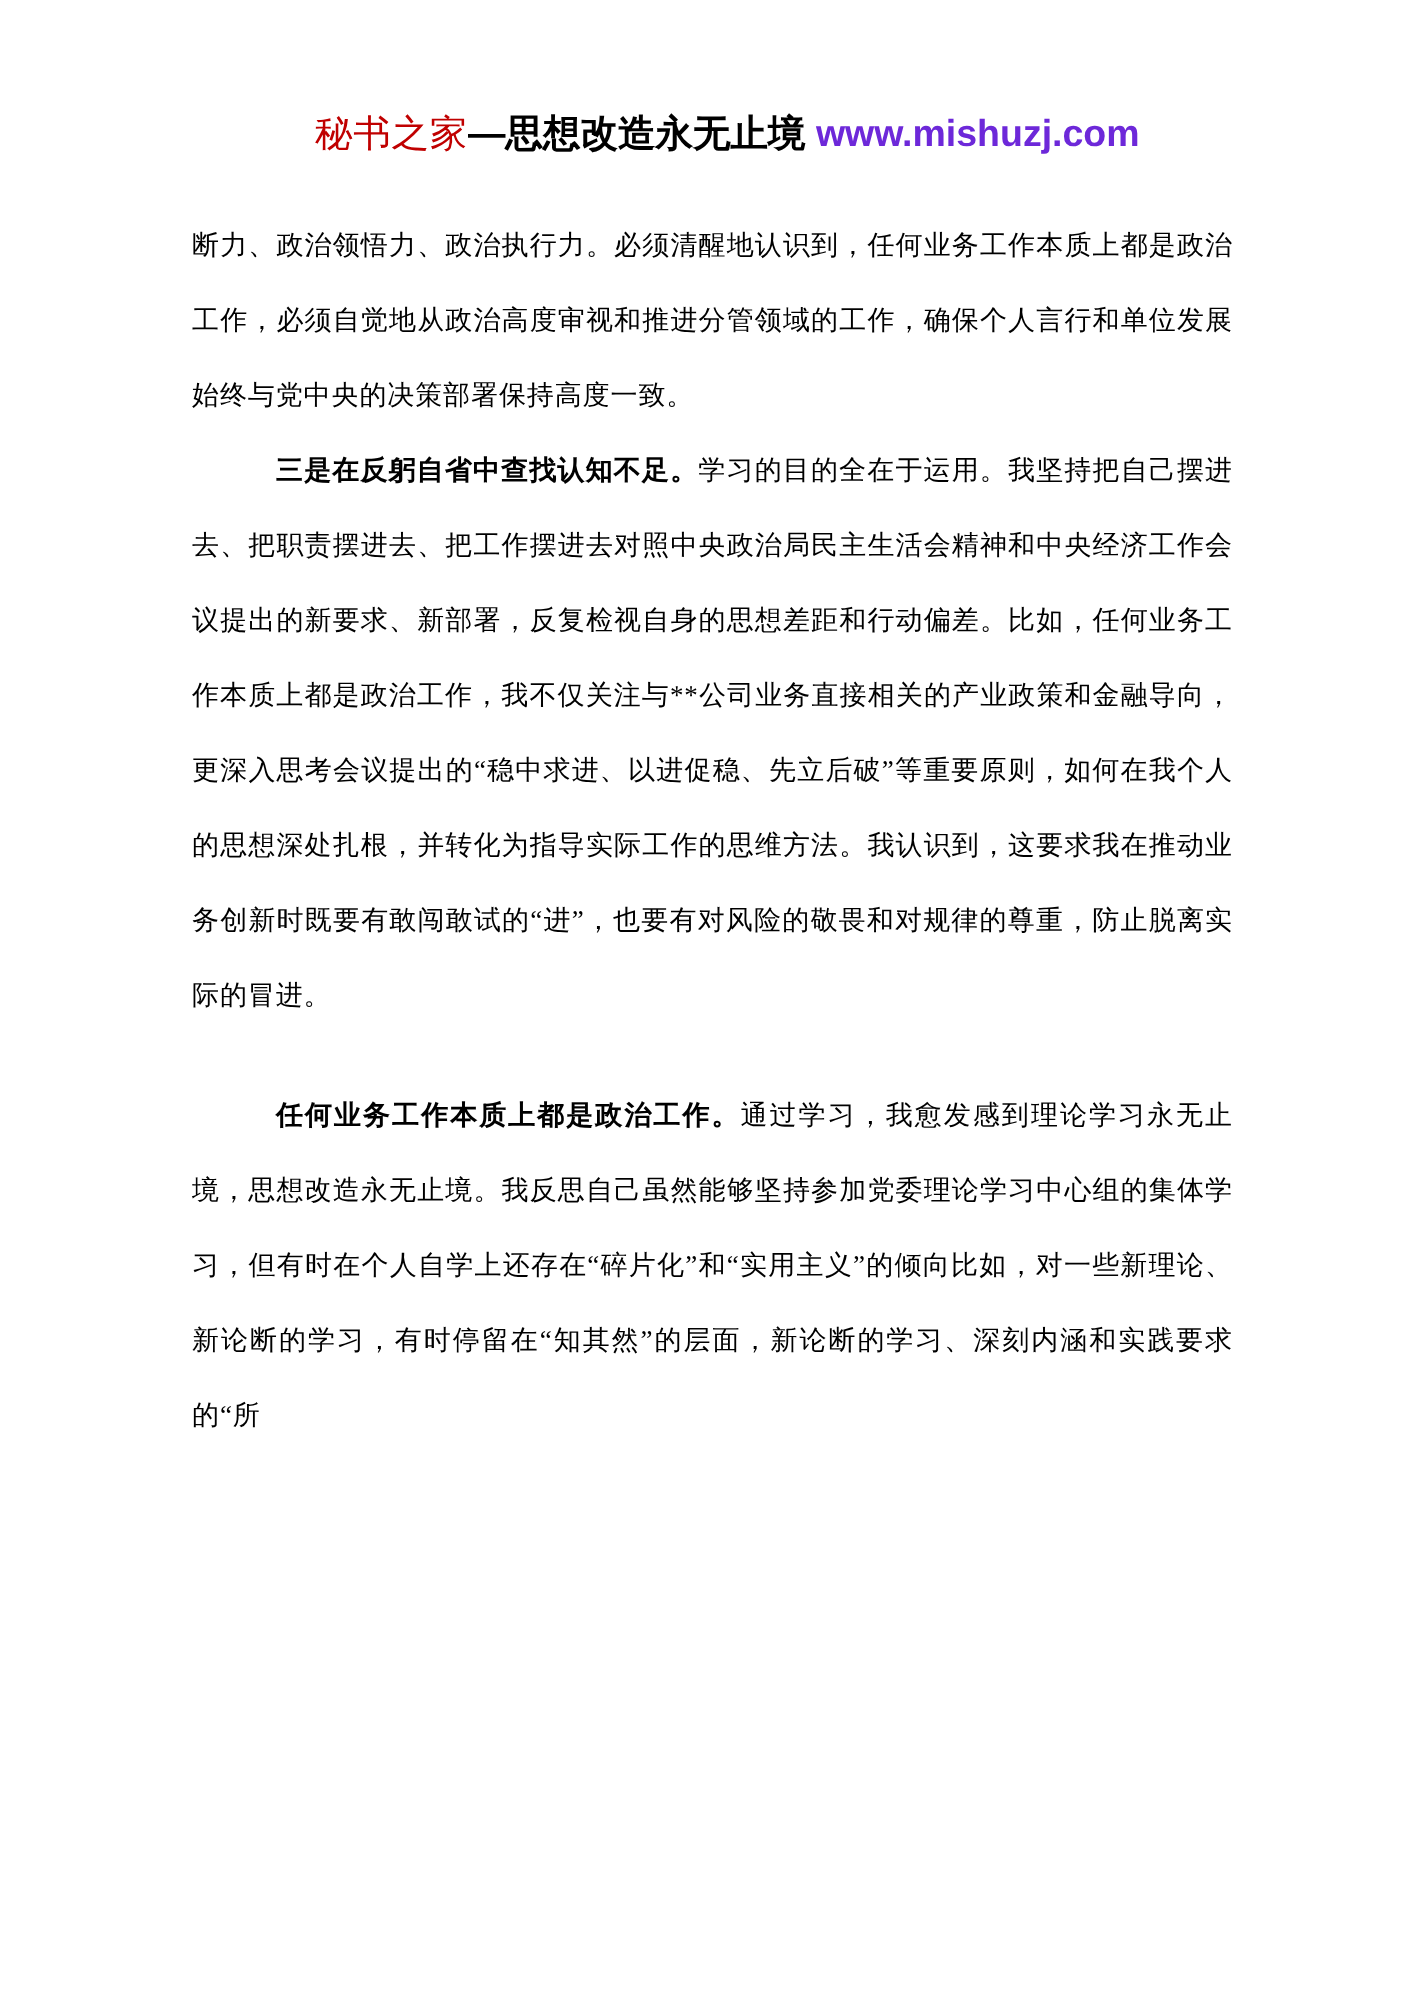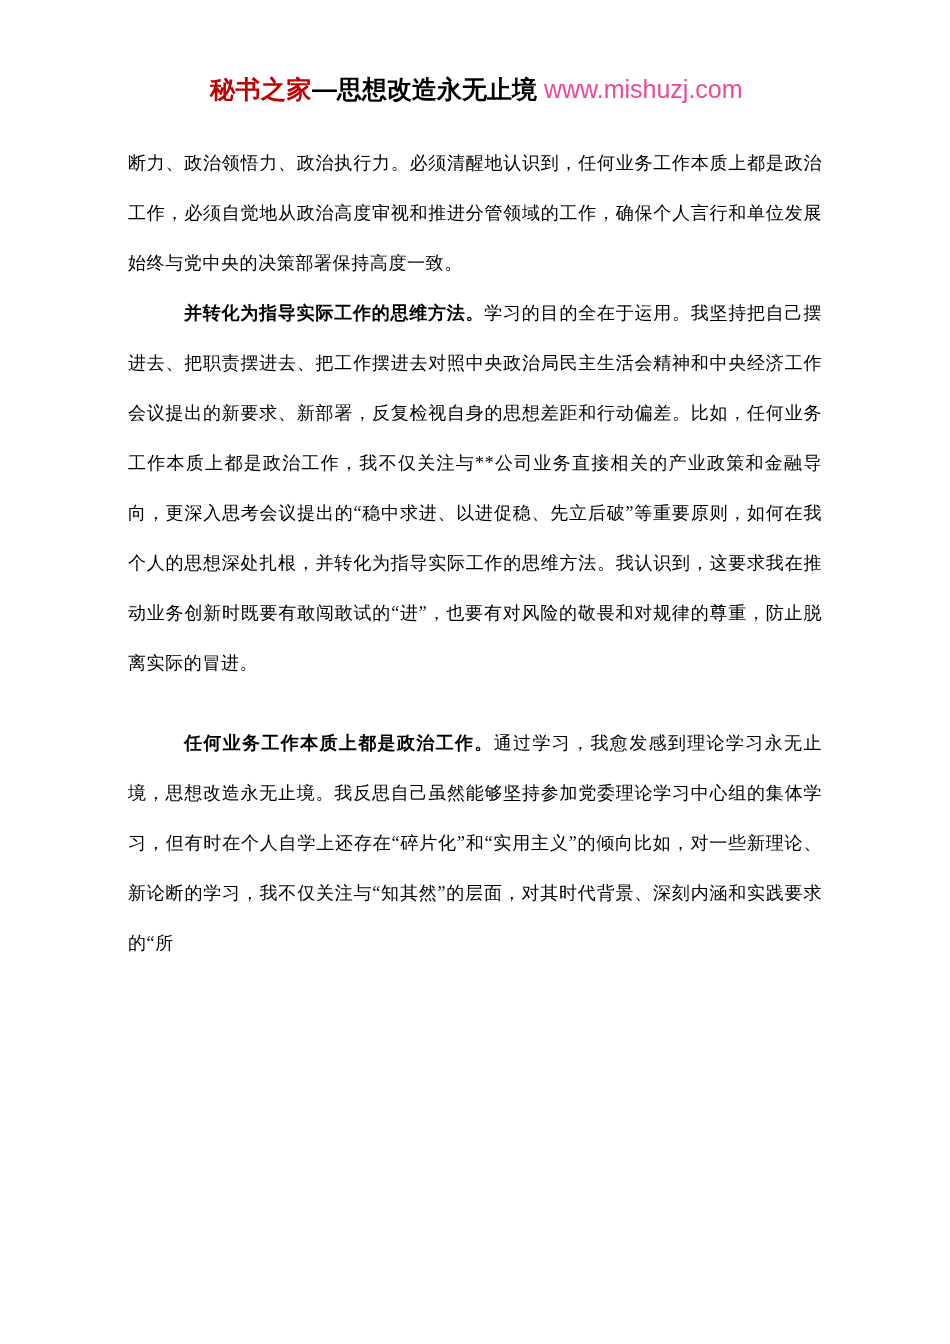--- a/index.html
+++ b/index.html
@@ -24,30 +24,30 @@
   .header-banner {
     font-size: 25px;
     line-height: 1.2;
     white-space: nowrap;
     margin: 0 0 34px 0;
     padding-left: 82px;
     font-weight: bold;
   }
   .brand {
     color: #c00000;
-    font-weight: bold;
+    font-weight: normal;
     letter-spacing: 0.5px;
   }
   .brand-tag {
     color: #000000;
     font-weight: bold;
   }
   .brand-url {
-    color: #ec4899;
-    font-weight: normal;
+    color: #6d28d9;
+    font-weight: bold;
   }
   .body-text {
     font-size: 18px;
     line-height: 50px;
     text-align: justify;
     text-justify: inter-ideograph;
     letter-spacing: 0.6px;
     font-family: Liberation Serif, serif;
   }
   .para {
@@ -74,21 +74,21 @@
   <div class="header-banner">
     <span class="brand">秘书之家</span><span class="brand-tag">—思想改造永无止境</span> <span class="brand-url">www.mishuzj.com</span>
   </div>
 
   <div class="body-text">
 
     <p class="para">断力、政治领悟力、政治执行力。必须清醒地认识到，任何业务工作本质上都是政治工作，必须自觉地从政治高度审视和推进分管领域的工作，确保个人言行和单位发展始终与党中央的决策部署保持高度一致。</p>
 
     <div class="spacer-sm"></div>
 
-    <p class="para indent"><span class="lead">并转化为指导实际工作的思维方法。</span><span>学习的目的全在于运用。我坚持把自己摆进去、把职责摆进去、把工作摆进去对照中央政治局民主生活会精神和中央经济工作会议提出的新要求、新部署，反复检视自身的思想差距和行动偏差。比如，任何业务工作本质上都是政治工作，我不仅关注与**公司业务直接相关的产业政策和金融导向，更深入思考会议提出的“稳中求进、以进促稳、先立后破”等重要原则，如何在我个人的思想深处扎根，并转化为指导实际工作的思维方法。我认识到，这要求我在推动业务创新时既要有敢闯敢试的“进”，也要有对风险的敬畏和对规律的尊重，防止脱离实际的冒进。</span></p>
+    <p class="para indent"><span class="lead">三是在反躬自省中查找认知不足。</span><span>学习的目的全在于运用。我坚持把自己摆进去、把职责摆进去、把工作摆进去对照中央政治局民主生活会精神和中央经济工作会议提出的新要求、新部署，反复检视自身的思想差距和行动偏差。比如，任何业务工作本质上都是政治工作，我不仅关注与**公司业务直接相关的产业政策和金融导向，更深入思考会议提出的“稳中求进、以进促稳、先立后破”等重要原则，如何在我个人的思想深处扎根，并转化为指导实际工作的思维方法。我认识到，这要求我在推动业务创新时既要有敢闯敢试的“进”，也要有对风险的敬畏和对规律的尊重，防止脱离实际的冒进。</span></p>
 
     <div class="spacer-md"></div>
 
-    <p class="para indent"><span class="lead">任何业务工作本质上都是政治工作。</span><span>通过学习，我愈发感到理论学习永无止境，思想改造永无止境。我反思自己虽然能够坚持参加党委理论学习中心组的集体学习，但有时在个人自学上还存在“碎片化”和“实用主义”的倾向比如，对一些新理论、新论断的学习，我不仅关注与“知其然”的层面，对其时代背景、深刻内涵和实践要求的“所</span></p>
+    <p class="para indent"><span class="lead">任何业务工作本质上都是政治工作。</span><span>通过学习，我愈发感到理论学习永无止境，思想改造永无止境。我反思自己虽然能够坚持参加党委理论学习中心组的集体学习，但有时在个人自学上还存在“碎片化”和“实用主义”的倾向比如，对一些新理论、新论断的学习，有时停留在“知其然”的层面，新论断的学习、深刻内涵和实践要求的“所</span></p>
 
   </div>
 
 </div>
 
 </body></html>

